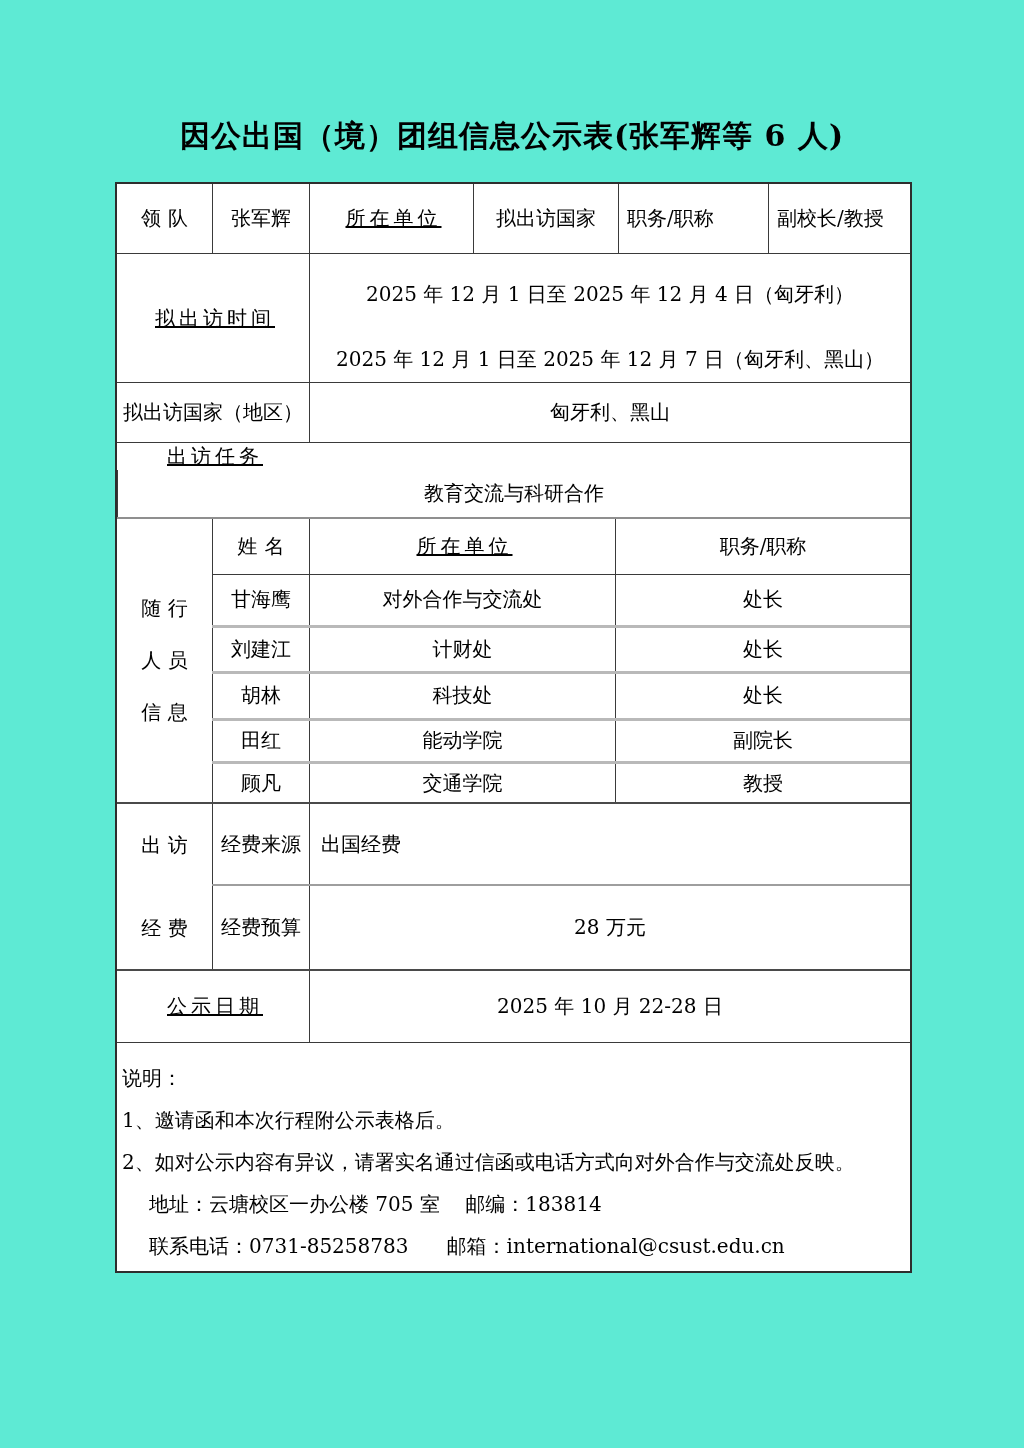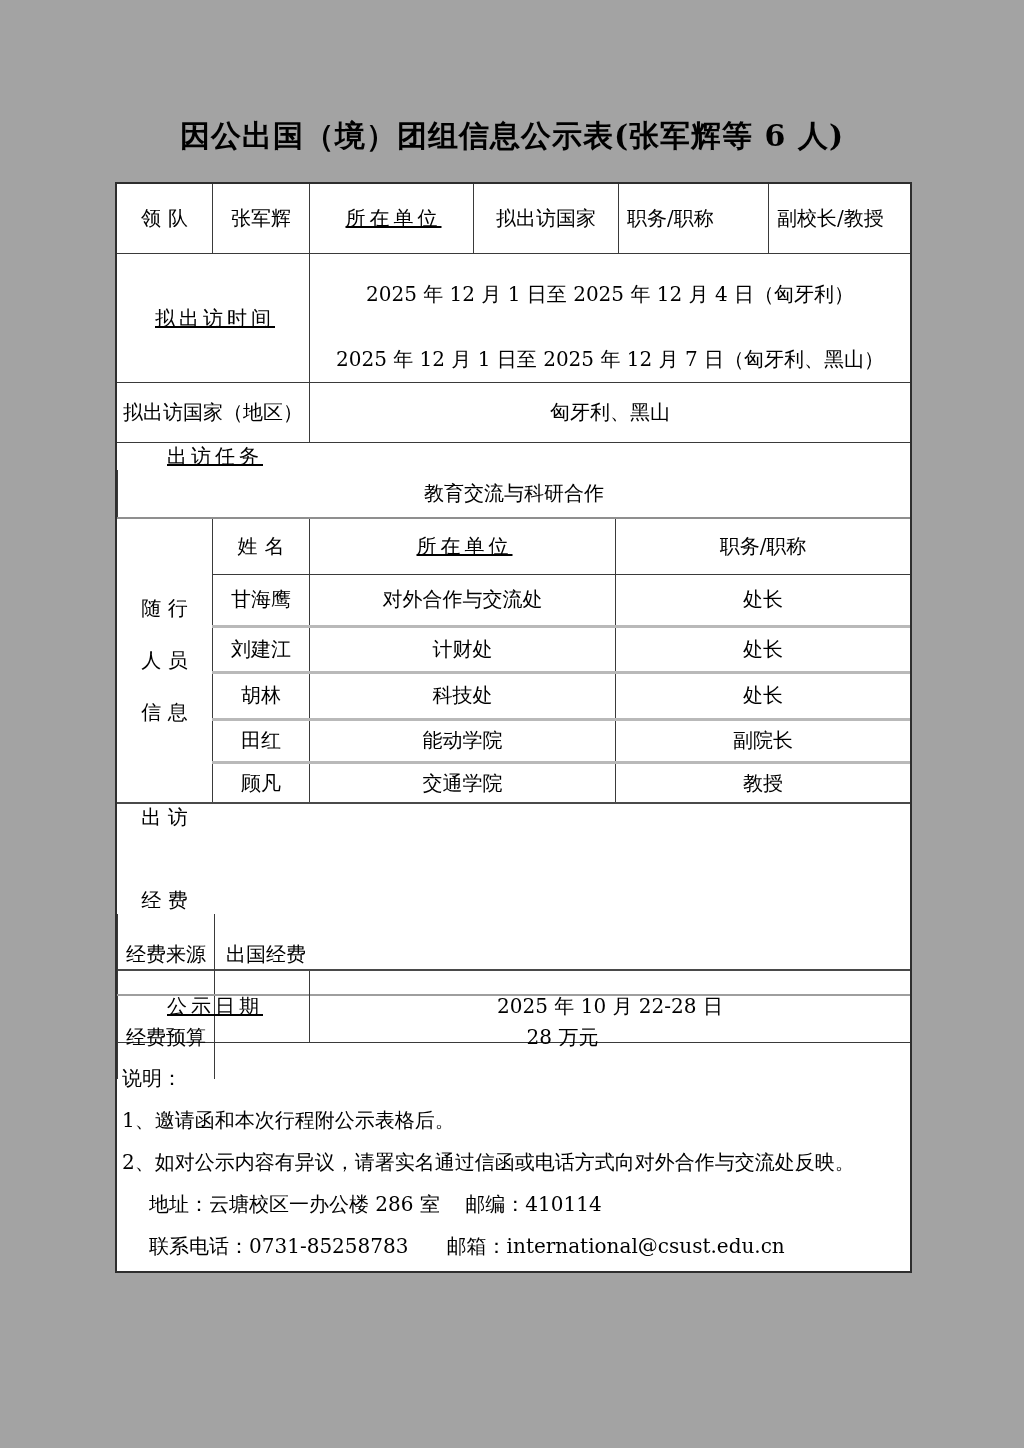--- a/index.html
+++ b/index.html
@@ -2,21 +2,21 @@
 <html><head>
 <meta charset="utf-8">
 <style>
   * { margin: 0; padding: 0; box-sizing: border-box; }
   html, body { background: #ffffff; }
   body {
     width: 1024px; height: 1448px;
     font-family: "DejaVu Serif", "Liberation Serif", serif;
     color: #000;
   }
-  .page { position: relative; width: 1024px; height: 1448px; background: #a3a3a3; overflow: hidden; }
+  .page { position: relative; width: 1024px; height: 1448px; background: #5eead4; overflow: hidden; }
 
   .doc-title {
     position: absolute; top: 116px; left: 0; width: 1024px;
     text-align: center; font-size: 30px; font-weight: bold;
     letter-spacing: 1px; white-space: pre;
   }
 
   .tbl {
     position: absolute; top: 182px; left: 115px; width: 797px;
     border: 2px solid #2e2e2e; background: #fff;
@@ -61,21 +61,21 @@
     align-items: center; justify-content: center; row-gap: 25px;
     font-size: 20px; white-space: pre;
   }
   .p-rows { flex: 1; display: flex; flex-direction: column; align-items: center; }
   .prow { display: flex; width: 100%; }
   .prow-header { height: 55px; }
   .prow-divider { border-top: 3px solid #b9b9b9; }
   .prow-first { border-top: 1px solid #3a3a3a; }
 
   
-  .funding { height: 167px; flex-direction: column; }
+  .funding { height: 167px; }
   .f-rows { flex: 1; display: flex; flex-direction: column; }
   .frow { display: flex; width: 100%; text-align: right; }
   .frow-top { height: 80px; }
   .frow-bottom { height: 85px; border-top: 2px solid #9e9e9e; }
   .f-value-left { justify-content: flex-start; padding-left: 11px; }
 
   .h-pubdate { height: 73px; }
 
   .notes { height: 229px; border-top: 1px solid #3a3a3a; padding: 14px 8px 0 5px; }
   .note-line { font-size: 20px; line-height: 42px; white-space: pre; }
@@ -176,18 +176,18 @@
 
     <div class="band h-pubdate bt-sec">
       <div class="cell wLab ls-md">公示日期</div>
       <div class="cell wF bl">2025 年 10 月 22-28 日</div>
     </div>
 
     <div class="notes">
       <div class="note-line">说明：</div>
       <div class="note-line">1、邀请函和本次行程附公示表格后。</div>
       <div class="note-line">2、如对公示内容有异议，请署实名通过信函或电话方式向对外合作与交流处反映。</div>
-      <div class="note-line note-indent">地址：云塘校区一办公楼 286 室    邮编：410114</div>
+      <div class="note-line note-indent">地址：云塘校区一办公楼 705 室    邮编：183814</div>
       <div class="note-line note-indent">联系电话：0731-85258783      邮箱：international@csust.edu.cn</div>
     </div>
 
   </div>
 </div>
 
 </body></html>

